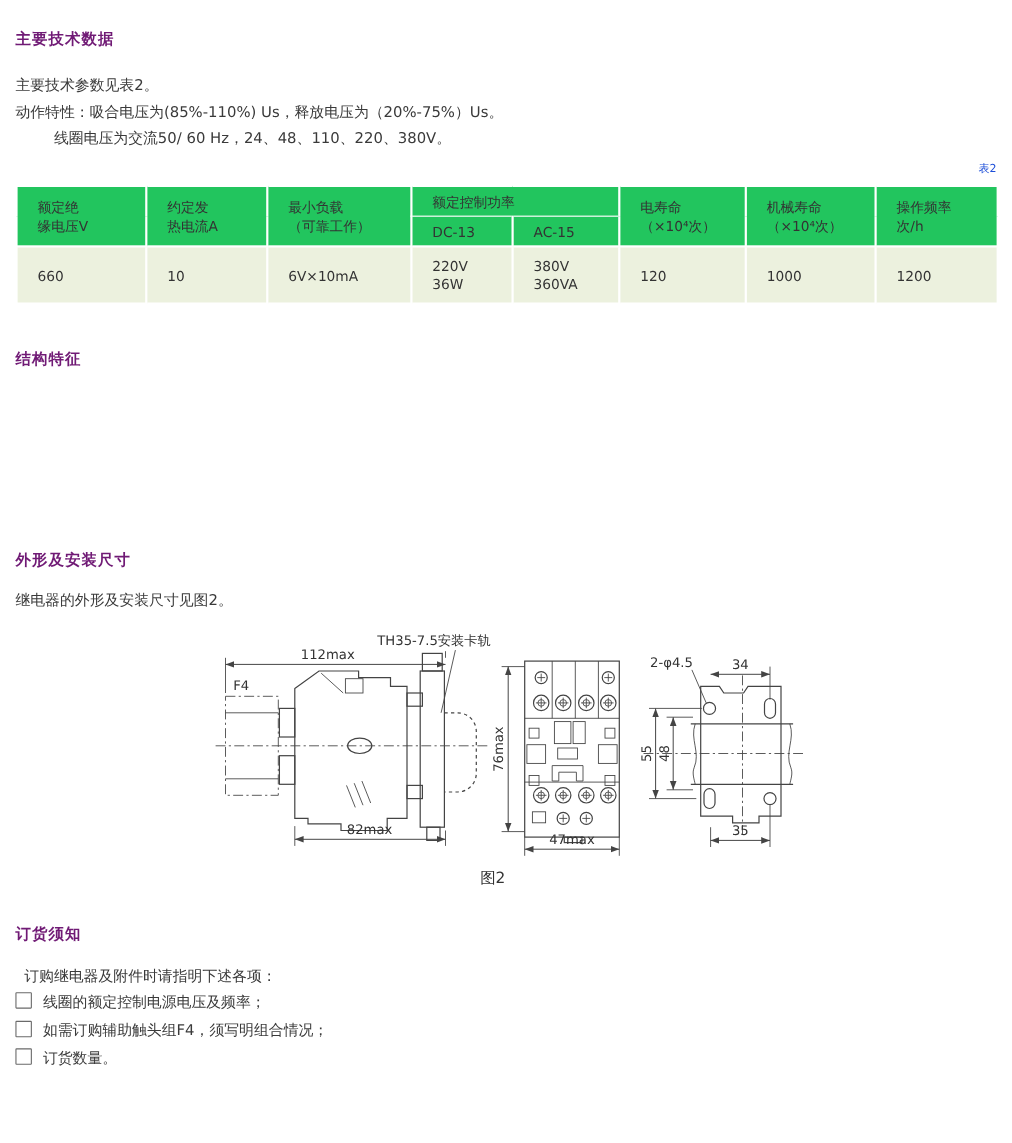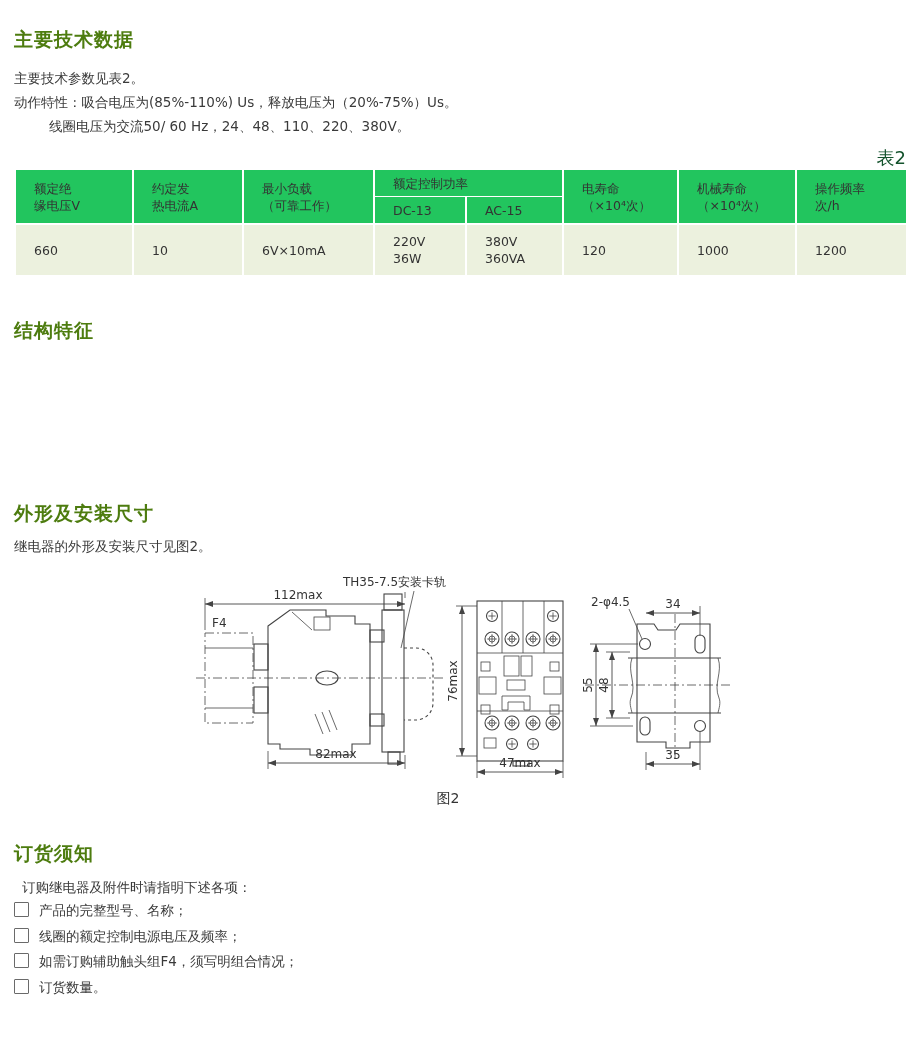--- a/index.html
+++ b/index.html
@@ -2,24 +2,24 @@
 <html><head>
 <meta charset="utf-8">
 <style>
   html,body{margin:0;padding:0;background:#fff;}
   .page{
     position:relative;width:920px;height:1039px;background:#ffffff;overflow:hidden;
     font-family:"DejaVu Sans","Liberation Sans",sans-serif;color:#3a3a3a;
   }
   .sec-title{
     position:absolute;left:14px;margin:0;
-    font-size:19px;font-weight:bold;color:#4d7c0f;letter-spacing:1px;
+    font-size:14px;font-weight:bold;color:#701a75;letter-spacing:1px;
   }
   .bodyline{position:absolute;left:14px;font-size:13.5px;line-height:24px;color:#3a3a3a;white-space:pre-wrap;}
-  .tabletag{position:absolute;right:14px;top:146px;font-size:18px;color:#14532d;}
+  .tabletag{position:absolute;right:14px;top:146px;font-size:10px;color:#1d4ed8;}
   table.spec{
     position:absolute;left:14px;top:168px;border-collapse:collapse;table-layout:fixed;width:892px;
     font-size:12.5px;color:#333;
   }
   table.spec th,table.spec td{
     border:2px solid #ffffff;font-weight:normal;text-align:left;
     padding:0 6px 0 18px;line-height:17px;vertical-align:middle;
   }
   table.spec thead th{background:#22c55e;}
   table.spec tbody td{background:#ecf1de;height:50px;}
@@ -269,19 +269,18 @@
         <text x="543" y="203" text-anchor="middle">35</text>
       </g>
 
       <text x="318" y="247" text-anchor="middle" style="font-size:14px;">图2</text>
     </svg>
   </div>
 
   <h2 class="sec-title" style="top:841px;">订货须知</h2>
   <div class="order-intro">订购继电器及附件时请指明下述各项：</div>
   <ul class="order-list">
-    <li><span class="cbx"></span><span>产品的完整型号、名称；</span></li>
     <li><span class="cbx"></span><span>线圈的额定控制电源电压及频率；</span></li>
     <li><span class="cbx"></span><span>如需订购辅助触头组F4，须写明组合情况；</span></li>
     <li><span class="cbx"></span><span>订货数量。</span></li>
   </ul>
 
 </div>
 
 </body></html>

